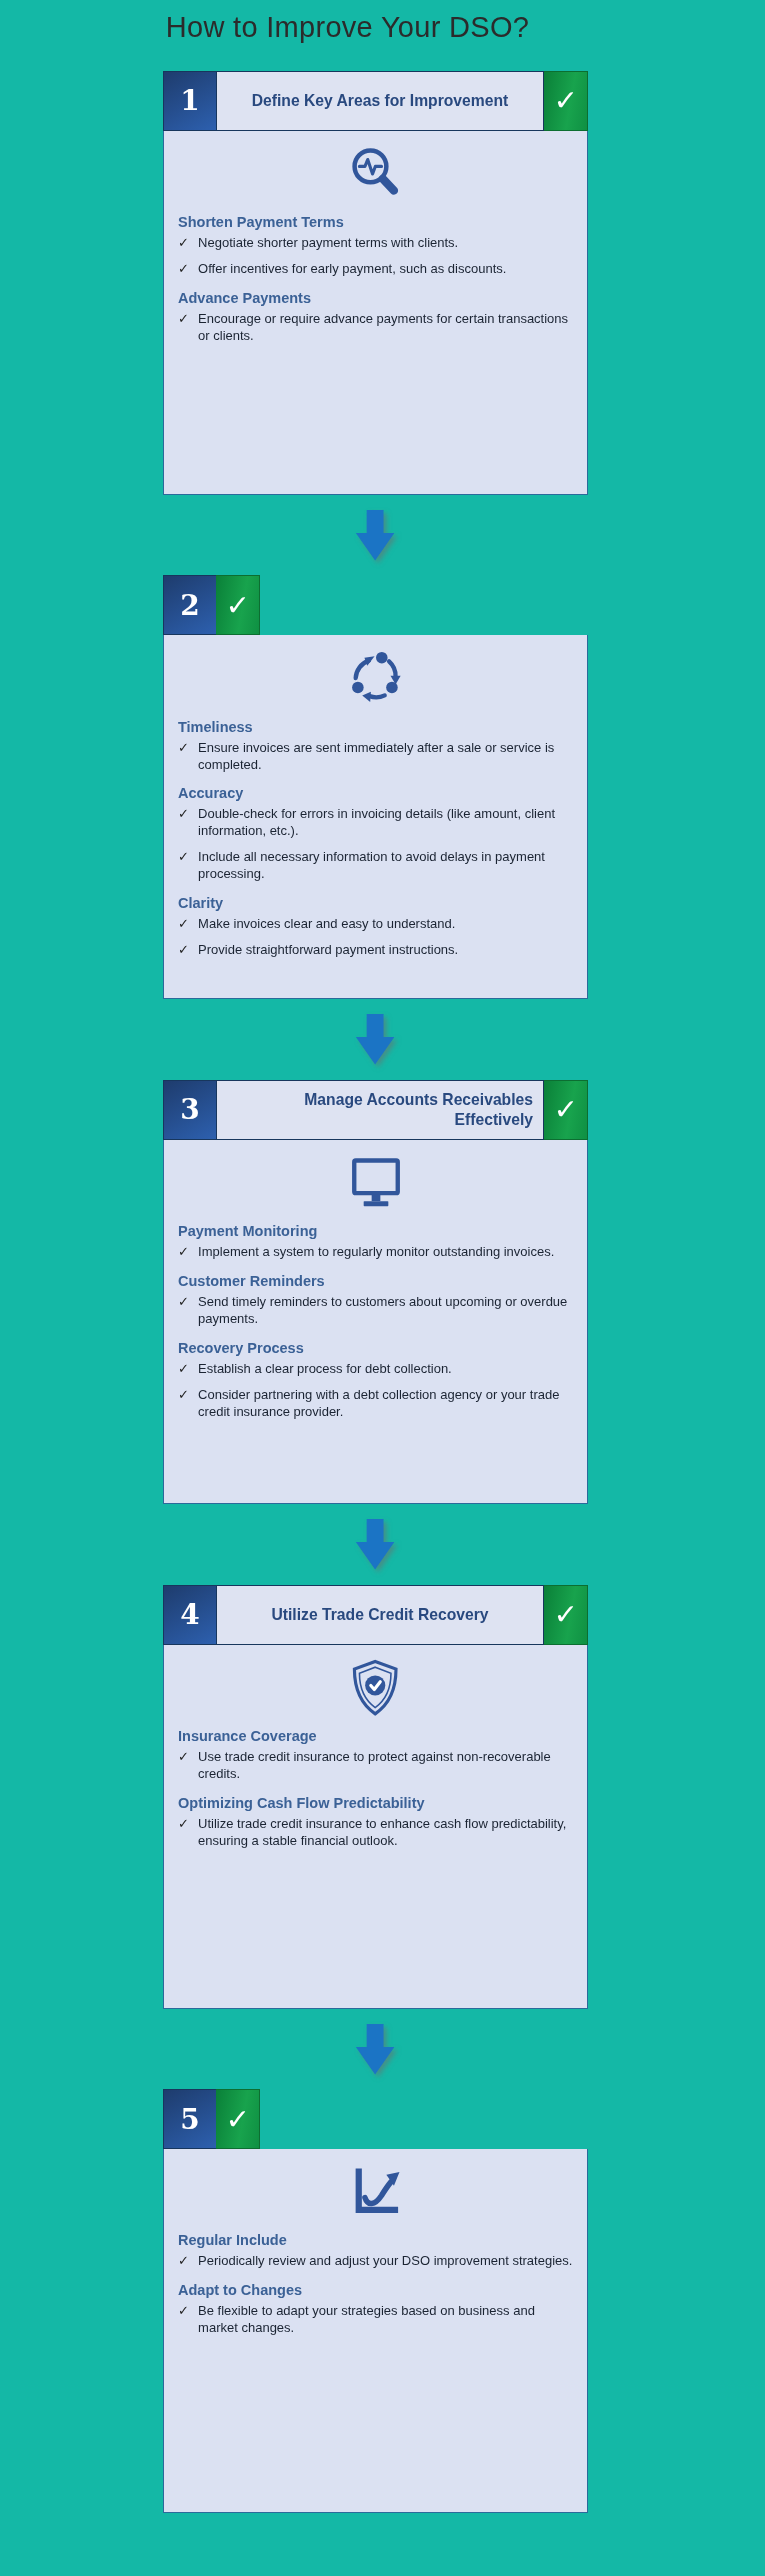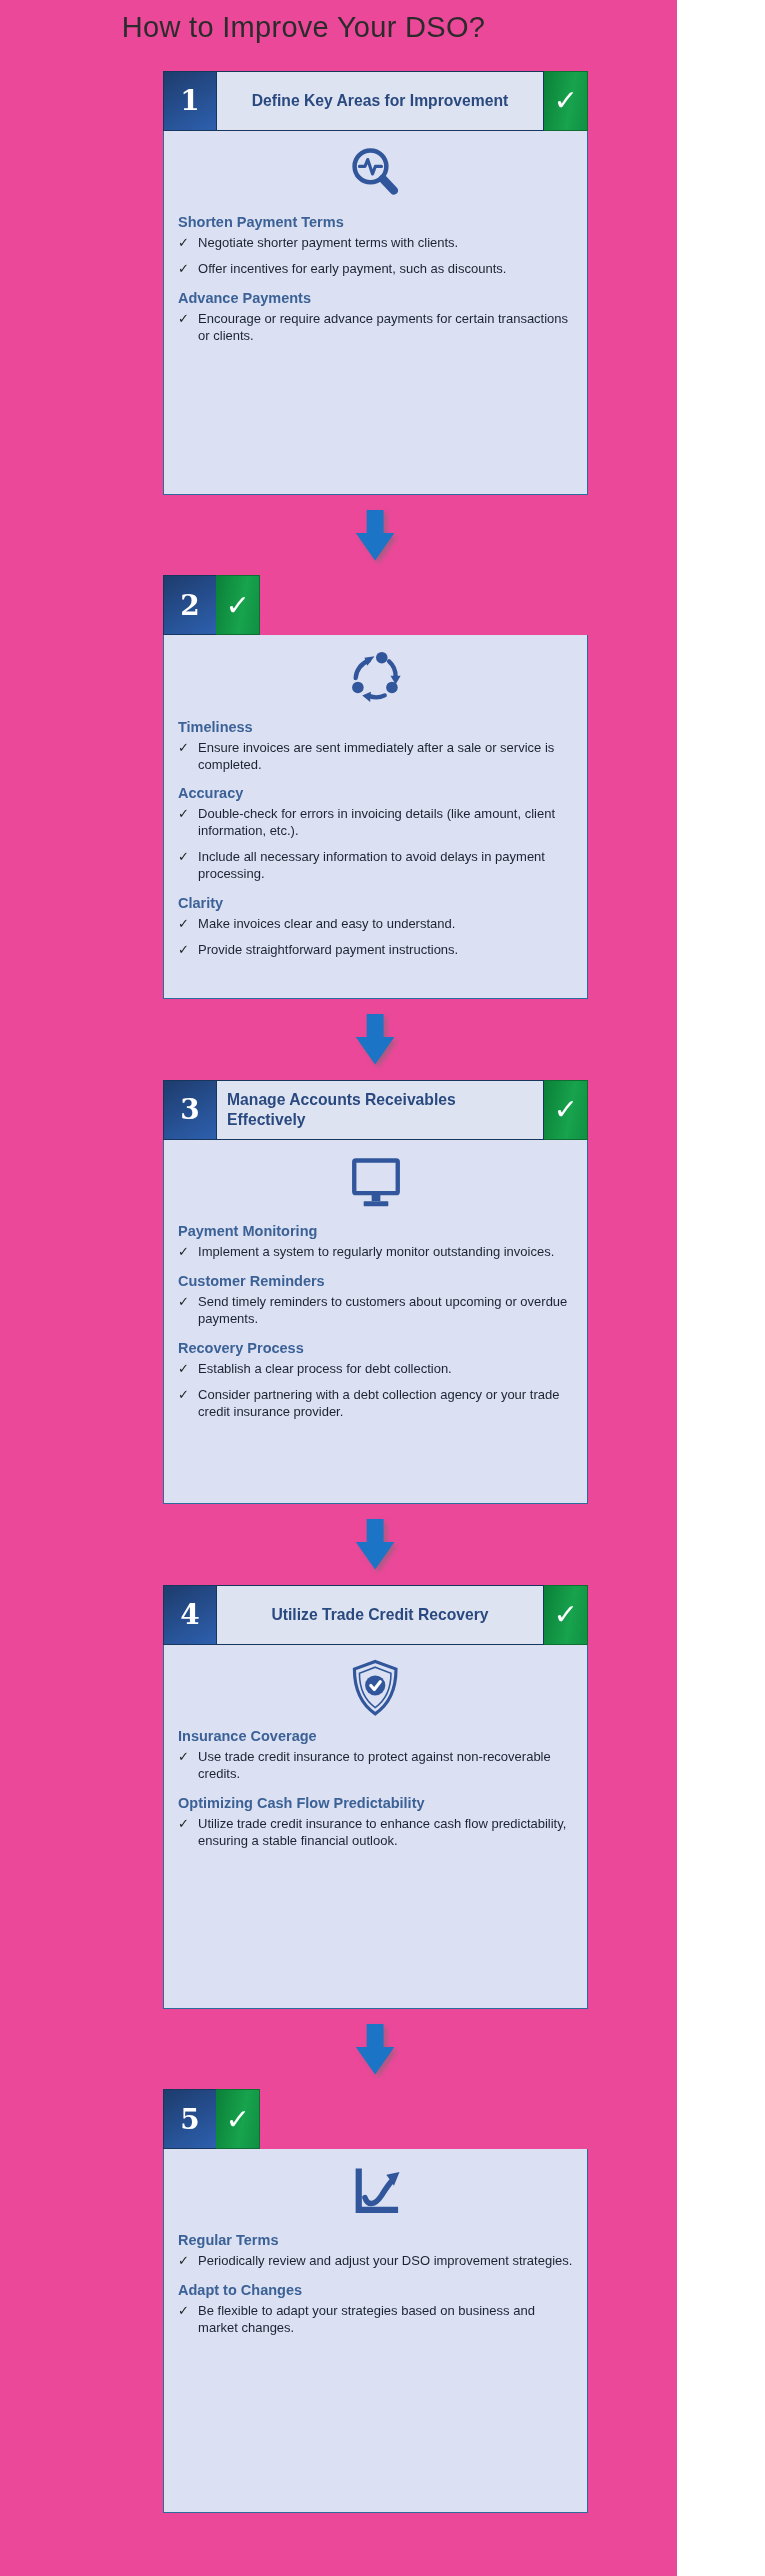--- a/index.html
+++ b/index.html
@@ -6,31 +6,31 @@
     --accent-arrow:#1b74c5; --navy-border:#17365d; --card-border:#2b6a9b;
     --body-fill:#dbe1f2; --titlebox-fill:#dee3f2; --header-title-text:#29497f;
     --section-heading-text:#3b6196; --body-text:#1b2433;
     --num-grad-start:#1e3c6d; --num-grad-end:#2d60af;
     --green-grad-start:#0a8038; --green-grad-end:#18a34d; --green-border:#0c6e31;
     --icon-color:#31569b; --title-text:#2b2b2b;
   }
   *{box-sizing:border-box}
   html,body{margin:0;padding:0}
   body{width:765px;background:#fff;font-family:"Liberation Sans","DejaVu Sans",sans-serif}
-  .page{position:relative;width:677px;height:2576px;overflow:hidden;background:#ec4899}
+  .page{position:relative;width:765px;height:2576px;overflow:hidden;background:#14b8a6}
   .page-title{margin:10px 0 0;text-align:center;transform:translateX(-35px);
     font-size:29px;font-weight:300;letter-spacing:0.3px;color:var(--title-text);line-height:1.2}
   .flow{margin:26px 0 0 163px;width:425px;display:flex;flex-direction:column}
   .card{width:425px}
   .card-header{display:flex;height:60px;width:100%}
   .num-badge{flex:0 0 53px;background:linear-gradient(150deg,var(--num-grad-start),var(--num-grad-end));
     border:1.3px solid var(--navy-border);border-right:none;display:flex;align-items:center;justify-content:center;
     color:#fff;font-family:"DejaVu Serif","Liberation Serif",serif;font-weight:bold;font-size:28px}
   .title-box{flex:1 1 auto;background:var(--titlebox-fill);border:1.3px solid var(--navy-border);
-    display:flex;align-items:center;justify-content:center;text-align:left;
+    display:flex;align-items:center;justify-content:center;text-align:right;
     color:var(--header-title-text);font-weight:bold;font-size:15.7px;line-height:1.25;padding:0 10px}
   .check-badge{flex:0 0 44px;background:linear-gradient(100deg,var(--green-grad-start),var(--green-grad-end) 60%,#0f9043);
     border:1.3px solid var(--green-border);border-left:none;display:flex;align-items:center;justify-content:center}
   .check-glyph{color:#fff;font-size:28px;font-weight:bold;transform:scaleX(1.05)}
   .card-body{min-height:364px;background:var(--body-fill);border:1.3px solid var(--card-border);
     border-top:none;padding:14px 14px 11.3px}
   .icon-wrap{height:58px;display:flex;align-items:center;justify-content:center;margin-bottom:11.3px;color:var(--icon-color)}
   .icon-wrap svg{height:58px;width:auto;display:block}
   .section-heading{color:var(--section-heading-text);font-weight:bold;font-size:14.5px;margin:12px 0 5px}
   .section:first-child .section-heading{margin-top:0}
@@ -284,21 +284,21 @@
     <div class="card-body">
       <div class="icon-wrap">
             <svg viewBox="0 0 84 84" xmlns="http://www.w3.org/2000/svg">
               <path d="M17 8 V68 H74" fill="none" stroke="currentColor" stroke-width="9"></path>
               <path d="M26 50 C30 62 40 62 50 47 C55 39 59 33 64 27" fill="none" stroke="currentColor" stroke-width="8" stroke-linecap="round"></path>
               <polygon points="57,17 76,13 68,33" fill="currentColor"></polygon>
             </svg>
           </div>
       <div class="sections">
             <div class="section">
-              <div class="section-heading">Regular Terms</div>
+              <div class="section-heading">Regular Include</div>
               <ul class="bullet-list">
                 <li class="bullet">
                   <span class="bullet-check">✓</span>
                   <span>Periodically review and adjust your DSO improvement strategies.</span>
                 </li>
               </ul>
             </div>
             <div class="section">
               <div class="section-heading">Adapt to Changes</div>
               <ul class="bullet-list">

